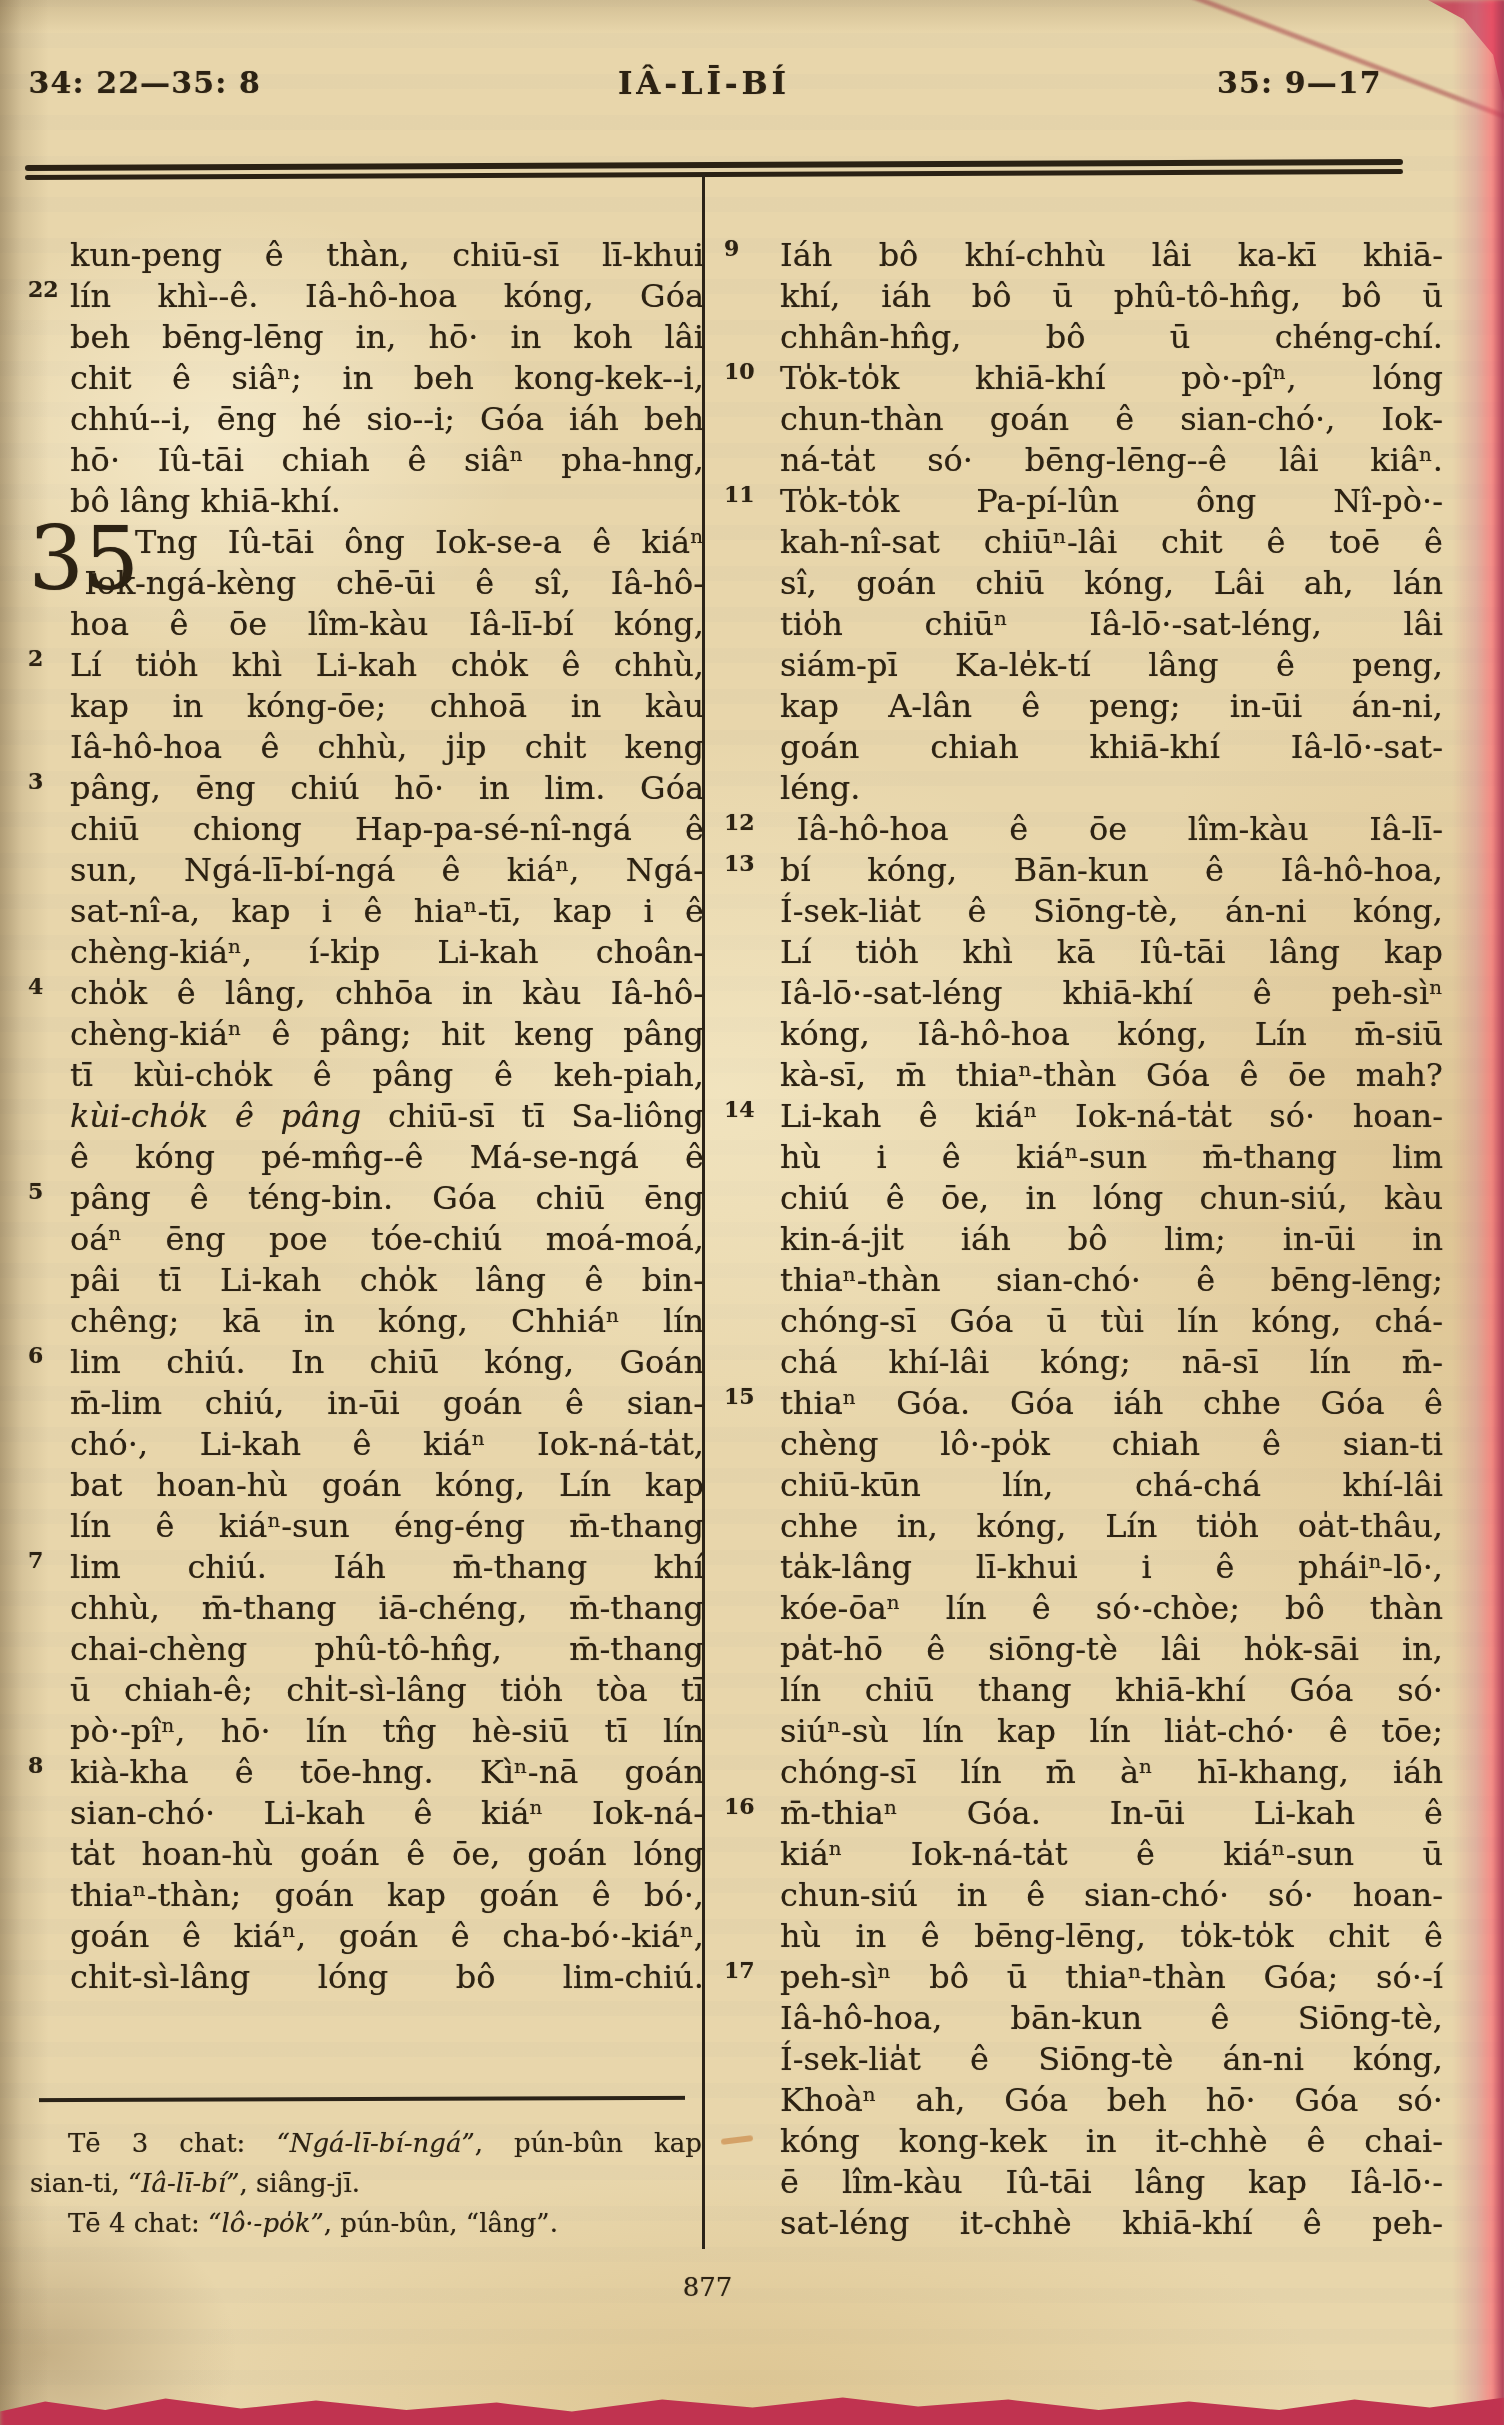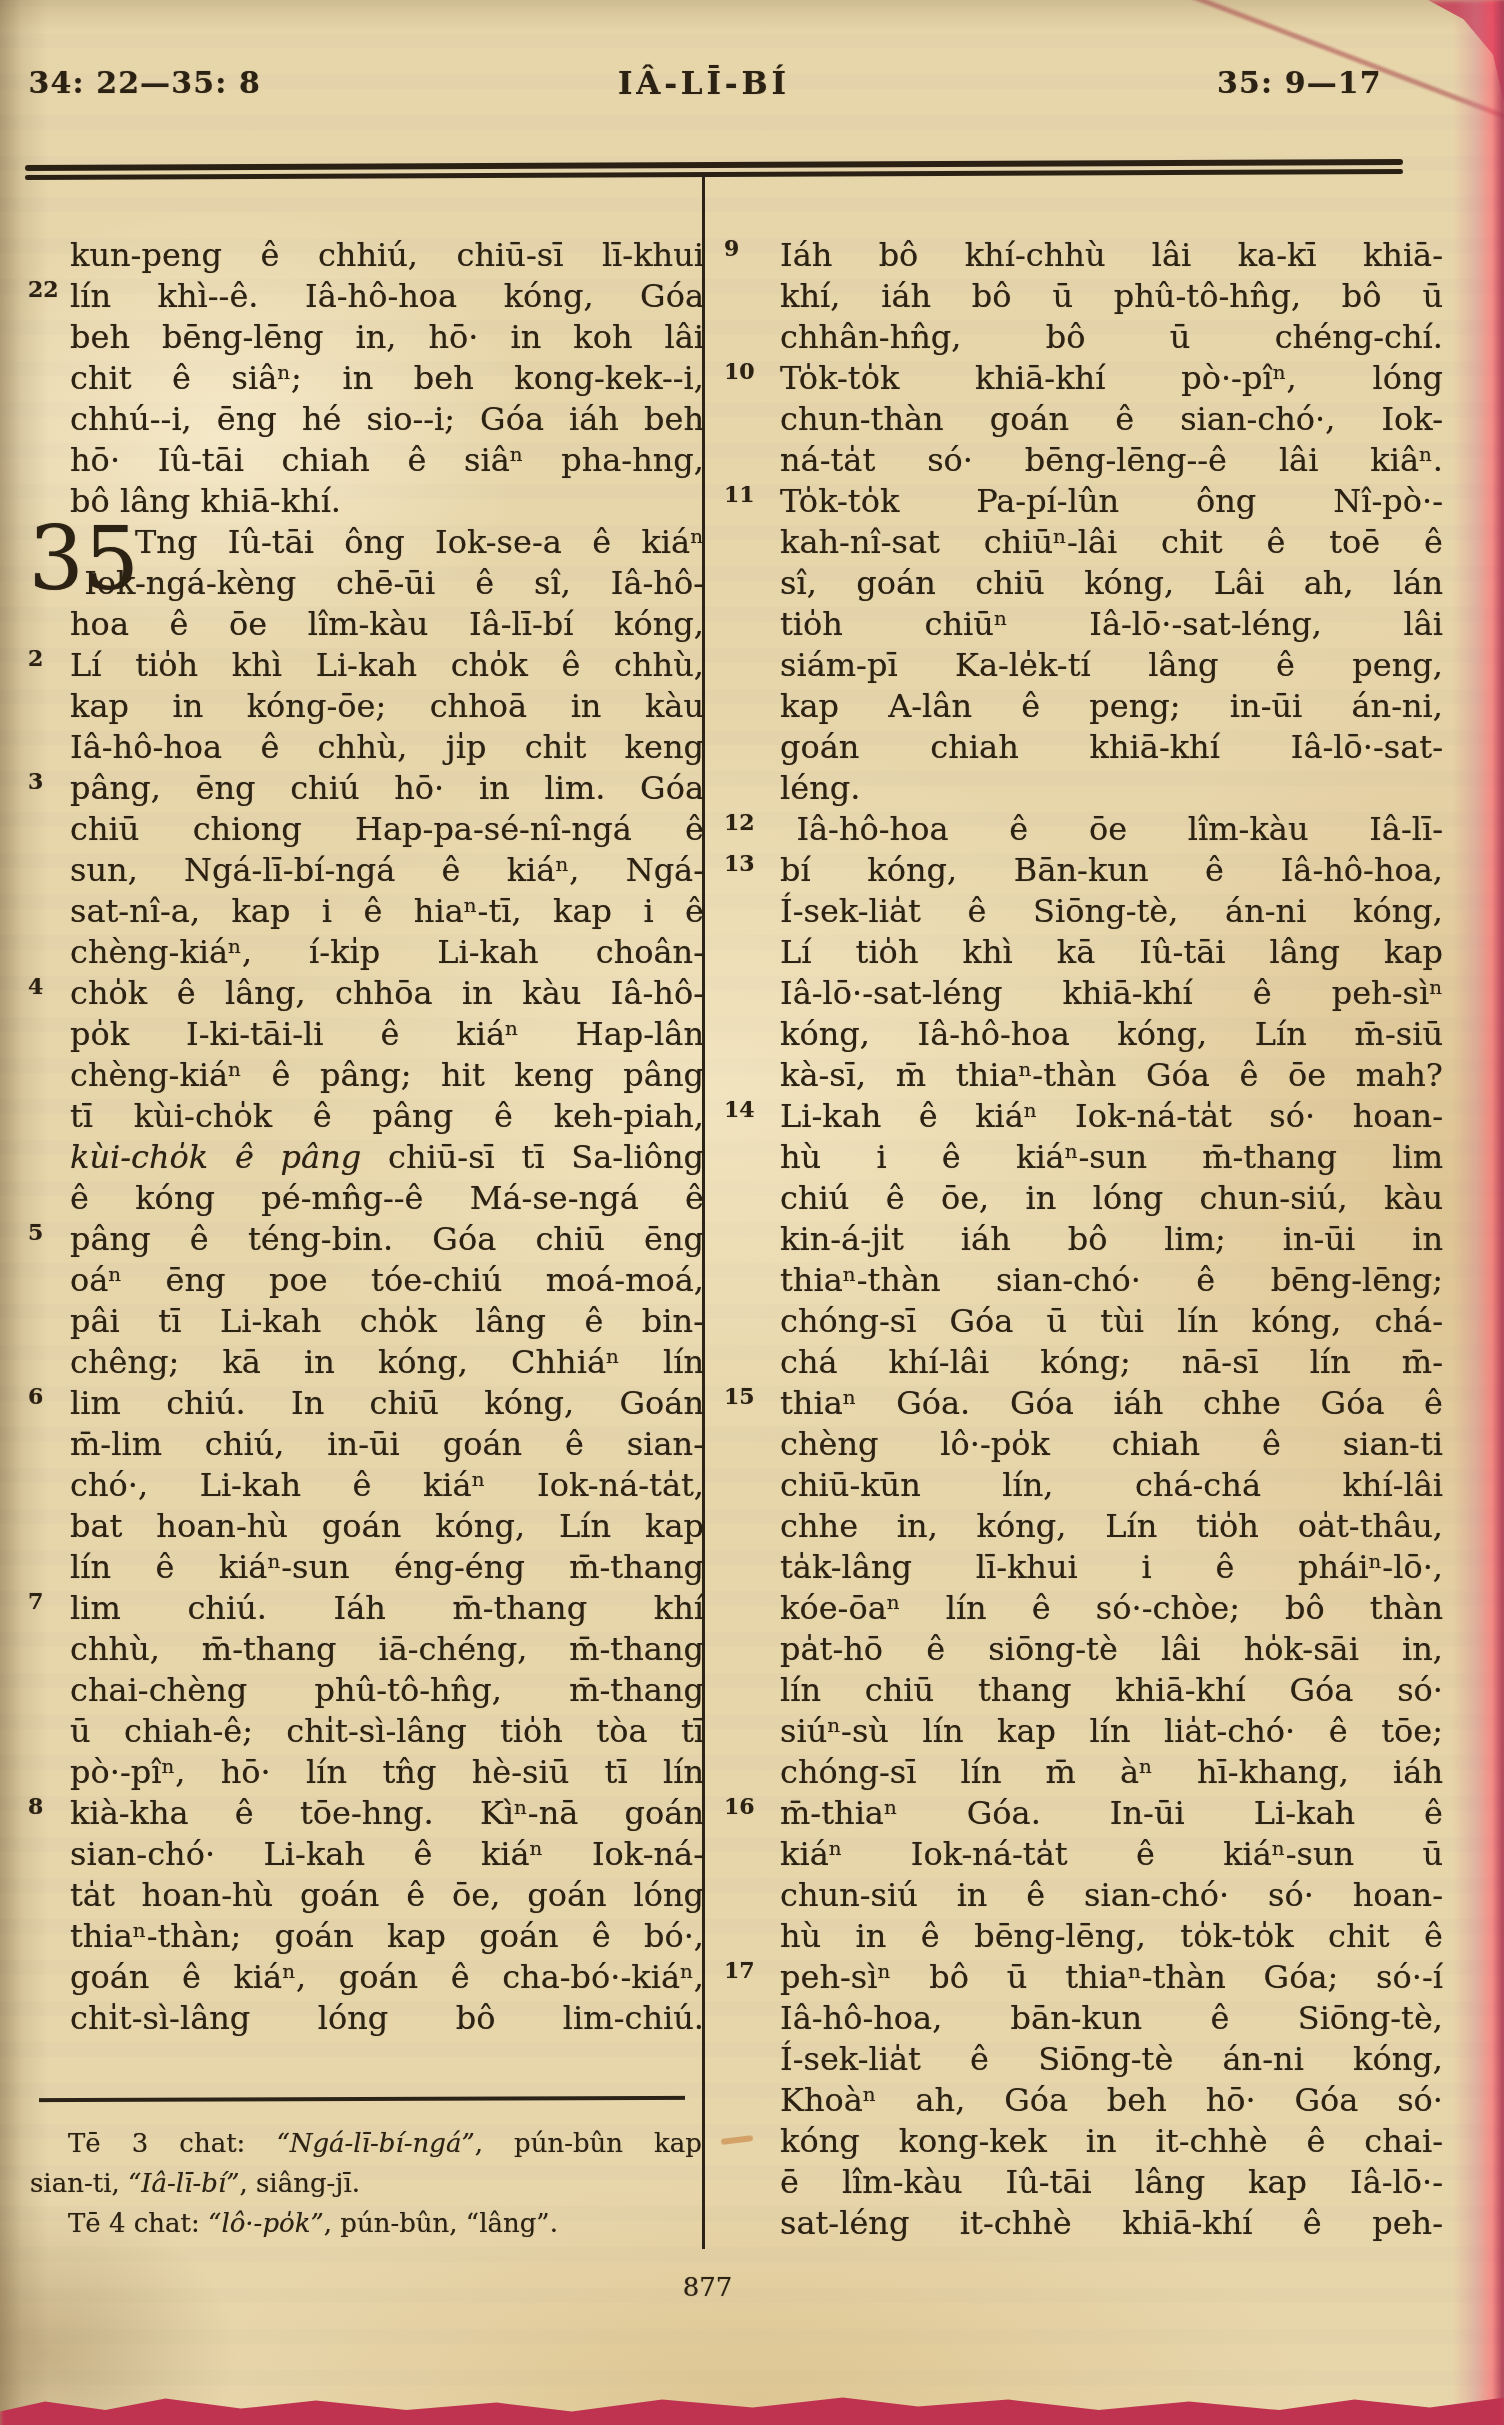--- a/index.html
+++ b/index.html
@@ -87,40 +87,39 @@
   <div class="rule-top">
     <div class="r1"></div>
       <div class="r2"></div>
   </div>
 
   <div class="divider"></div>
 
   <div id="chapter-num">35</div>
 
   <div class="col" id="col-left">
-      <div class="bline"><span>kun-peng ê chhiú, chiū-sī lī-khui</span></div>
+      <div class="bline"><span>kun-peng ê thàn, chiū-sī lī-khui</span></div>
       <div class="bline"><span class="vnum">22</span><span>lín khì--ê.  Iâ-hô-hoa kóng, Góa</span></div>
       <div class="bline"><span>beh bēng-lēng in, hō· in koh lâi</span></div>
       <div class="bline"><span>chit ê siâⁿ; in beh kong-kek--i,</span></div>
       <div class="bline"><span>chhú--i, ēng hé sio--i; Góa iáh beh</span></div>
       <div class="bline"><span>hō· Iû-tāi chiah ê siâⁿ pha-hng,</span></div>
       <div class="bline noj"><span>bô lâng khiā-khí.</span></div>
       <div class="bline" style="padding-left: 65px;"><span>Tng Iû-tāi ông Iok-se-a ê kiáⁿ</span></div>
       <div class="bline" style="padding-left: 14.2px;"><span>Iok-ngá-kèng chē-ūi ê sî, Iâ-hô-</span></div>
       <div class="bline"><span>hoa ê ōe lîm-kàu Iâ-lī-bí kóng,</span></div>
       <div class="bline"><span class="vnum">2</span><span>Lí tio̍h khì Li-kah cho̍k ê chhù,</span></div>
       <div class="bline"><span>kap in kóng-ōe; chhoā in kàu</span></div>
       <div class="bline"><span>Iâ-hô-hoa ê chhù, ji̍p chi̍t keng</span></div>
       <div class="bline"><span class="vnum">3</span><span>pâng, ēng chiú hō· in lim.  Góa</span></div>
       <div class="bline"><span>chiū chiong Hap-pa-sé-nî-ngá ê</span></div>
       <div class="bline"><span>sun, Ngá-lī-bí-ngá ê kiáⁿ, Ngá-</span></div>
       <div class="bline"><span>sat-nî-a, kap i ê hiaⁿ-tī, kap i ê</span></div>
       <div class="bline"><span>chèng-kiáⁿ, í-ki̍p Li-kah choân-</span></div>
       <div class="bline"><span class="vnum">4</span><span>cho̍k ê lâng, chhōa in kàu Iâ-hô-</span></div>
-      <div class="bline"><span>po̍k I-ki-tāi-li ê kiáⁿ Hap-lân</span></div>
       <div class="bline"><span>chèng-kiáⁿ ê pâng; hit keng pâng</span></div>
       <div class="bline"><span>tī kùi-cho̍k ê pâng ê keh-piah,</span></div>
       <div class="bline"><span class="it">kùi-cho̍k ê pâng</span><span> chiū-sī tī Sa-liông</span></div>
       <div class="bline"><span>ê kóng pé-mn̂g--ê Má-se-ngá ê</span></div>
       <div class="bline"><span class="vnum">5</span><span>pâng ê téng-bin.  Góa chiū ēng</span></div>
       <div class="bline"><span>oáⁿ ēng poe tóe-chiú moá-moá,</span></div>
       <div class="bline"><span>pâi tī Li-kah cho̍k lâng ê bin-</span></div>
       <div class="bline"><span>chêng; kā in kóng, Chhiáⁿ lín</span></div>
       <div class="bline"><span class="vnum">6</span><span>lim chiú.  In chiū kóng, Goán</span></div>
       <div class="bline"><span>m̄-lim chiú, in-ūi goán ê sian-</span></div>

